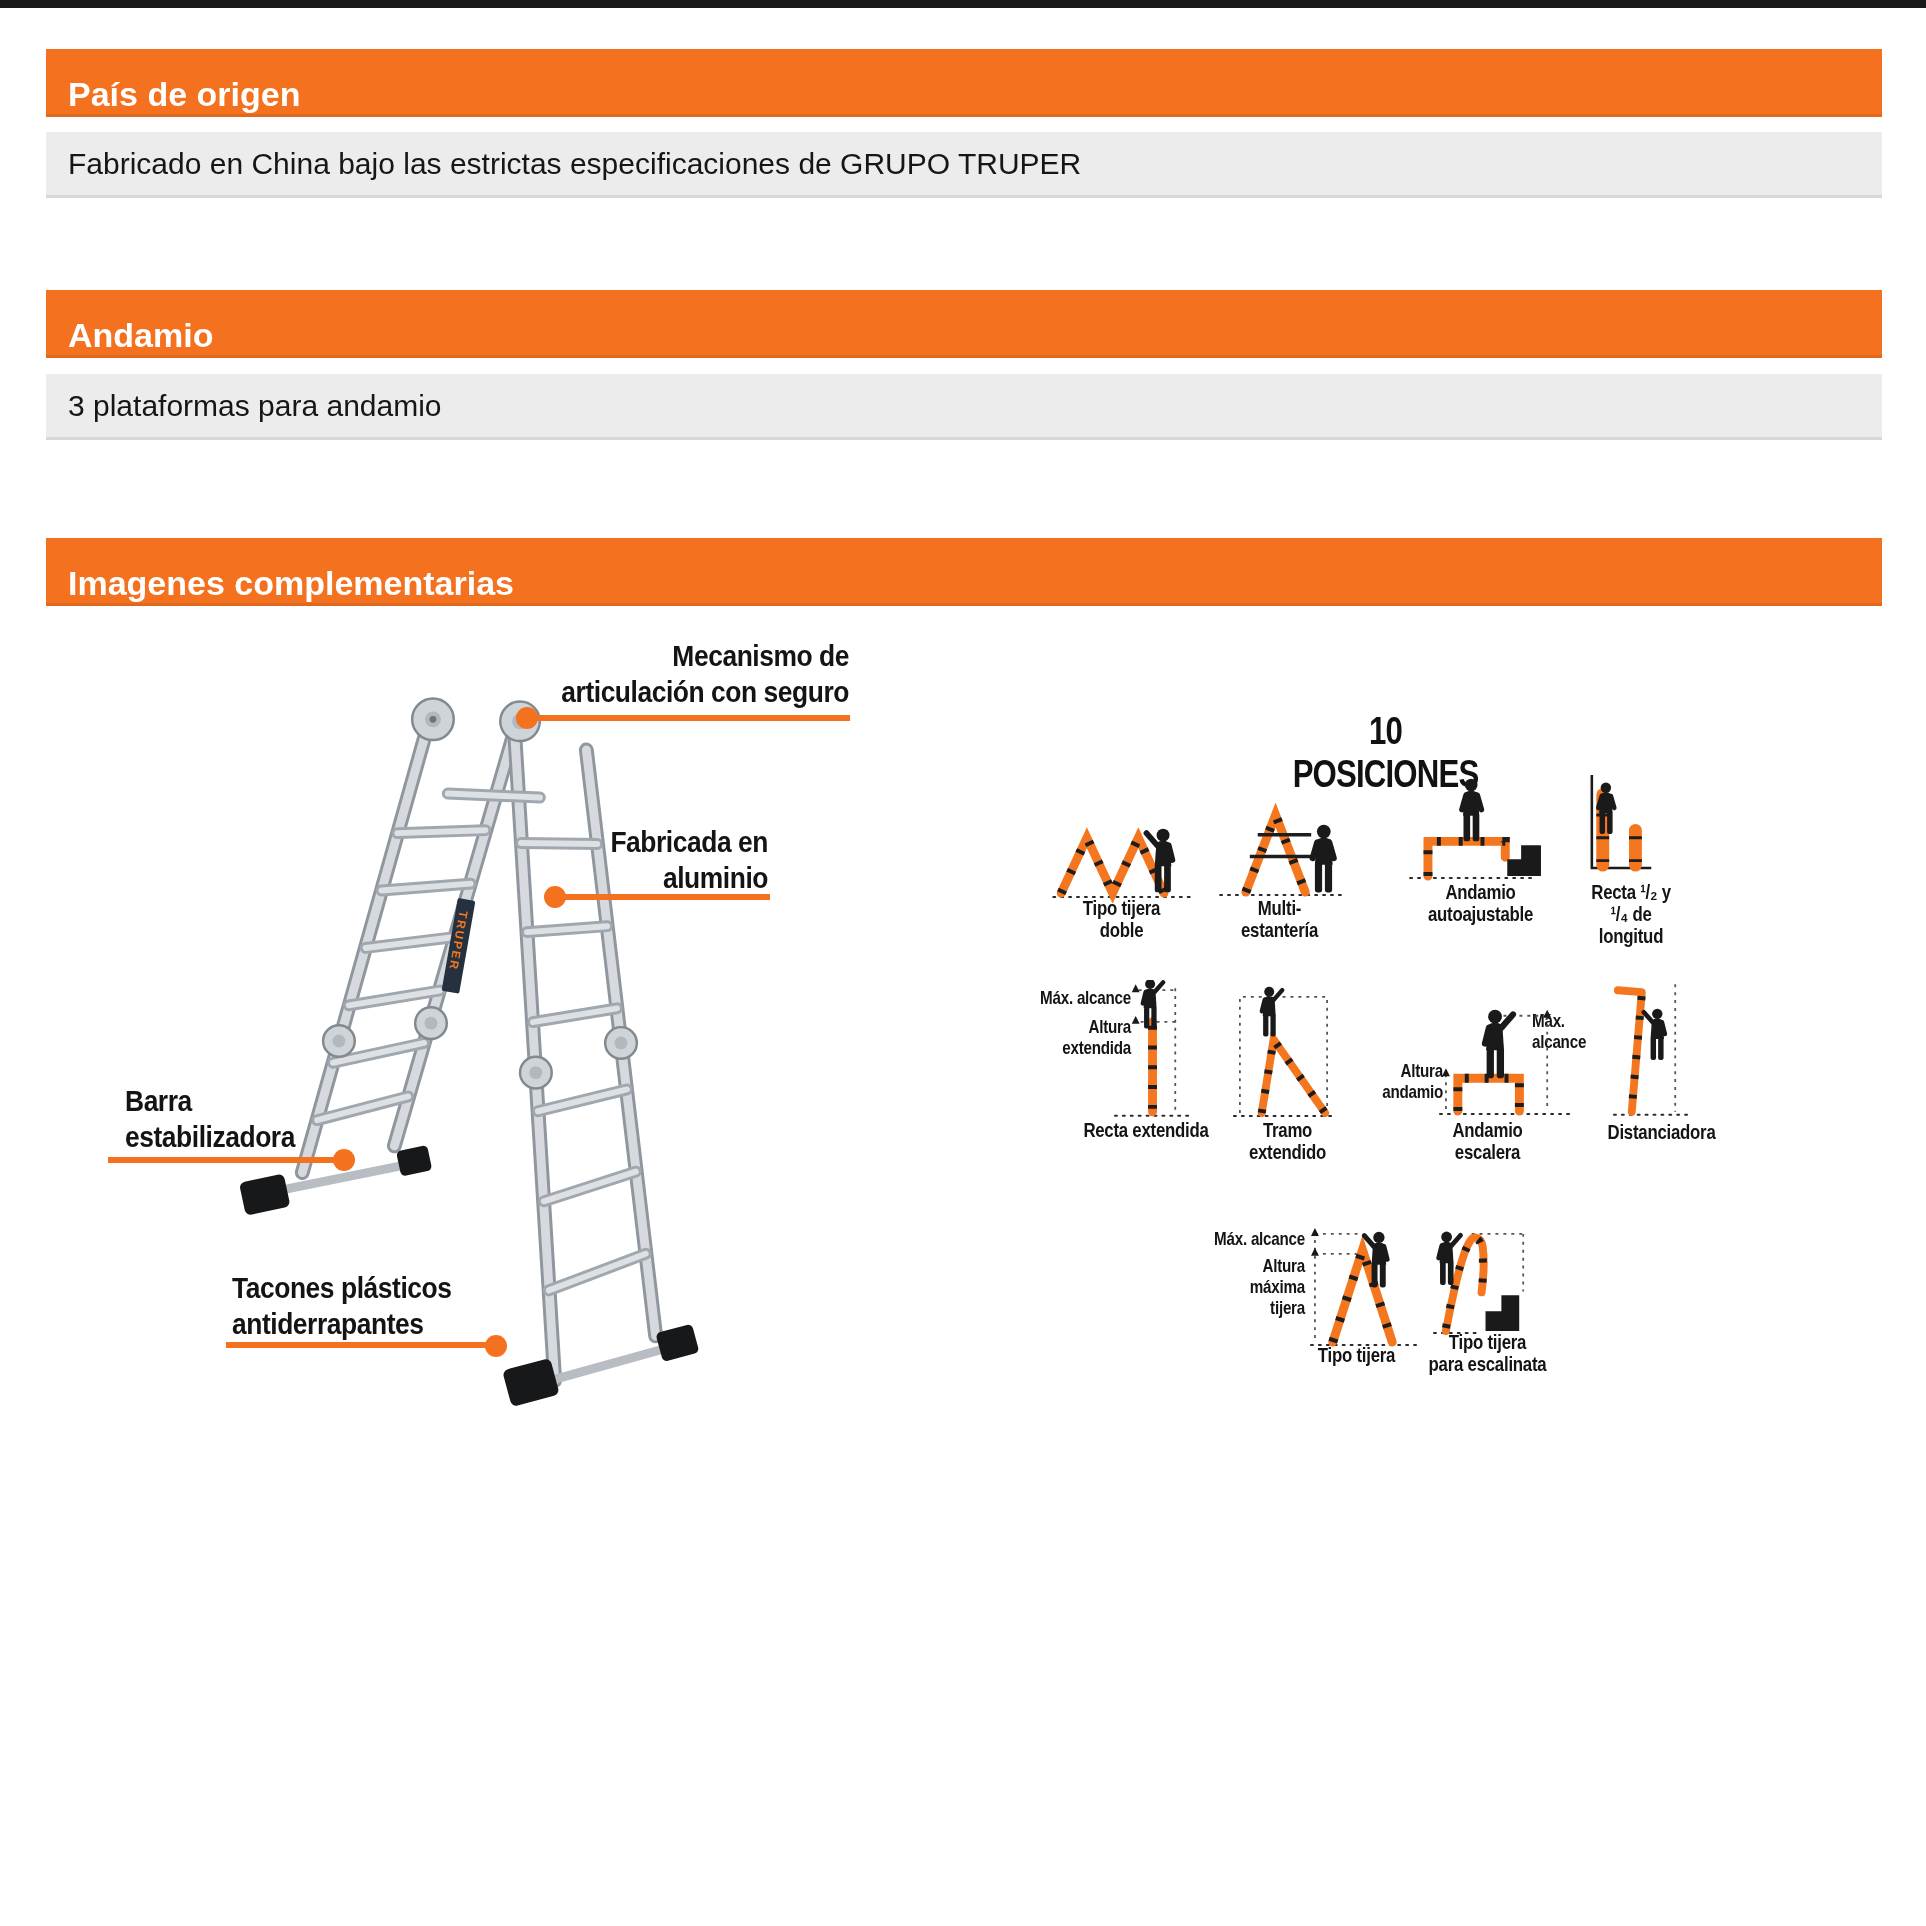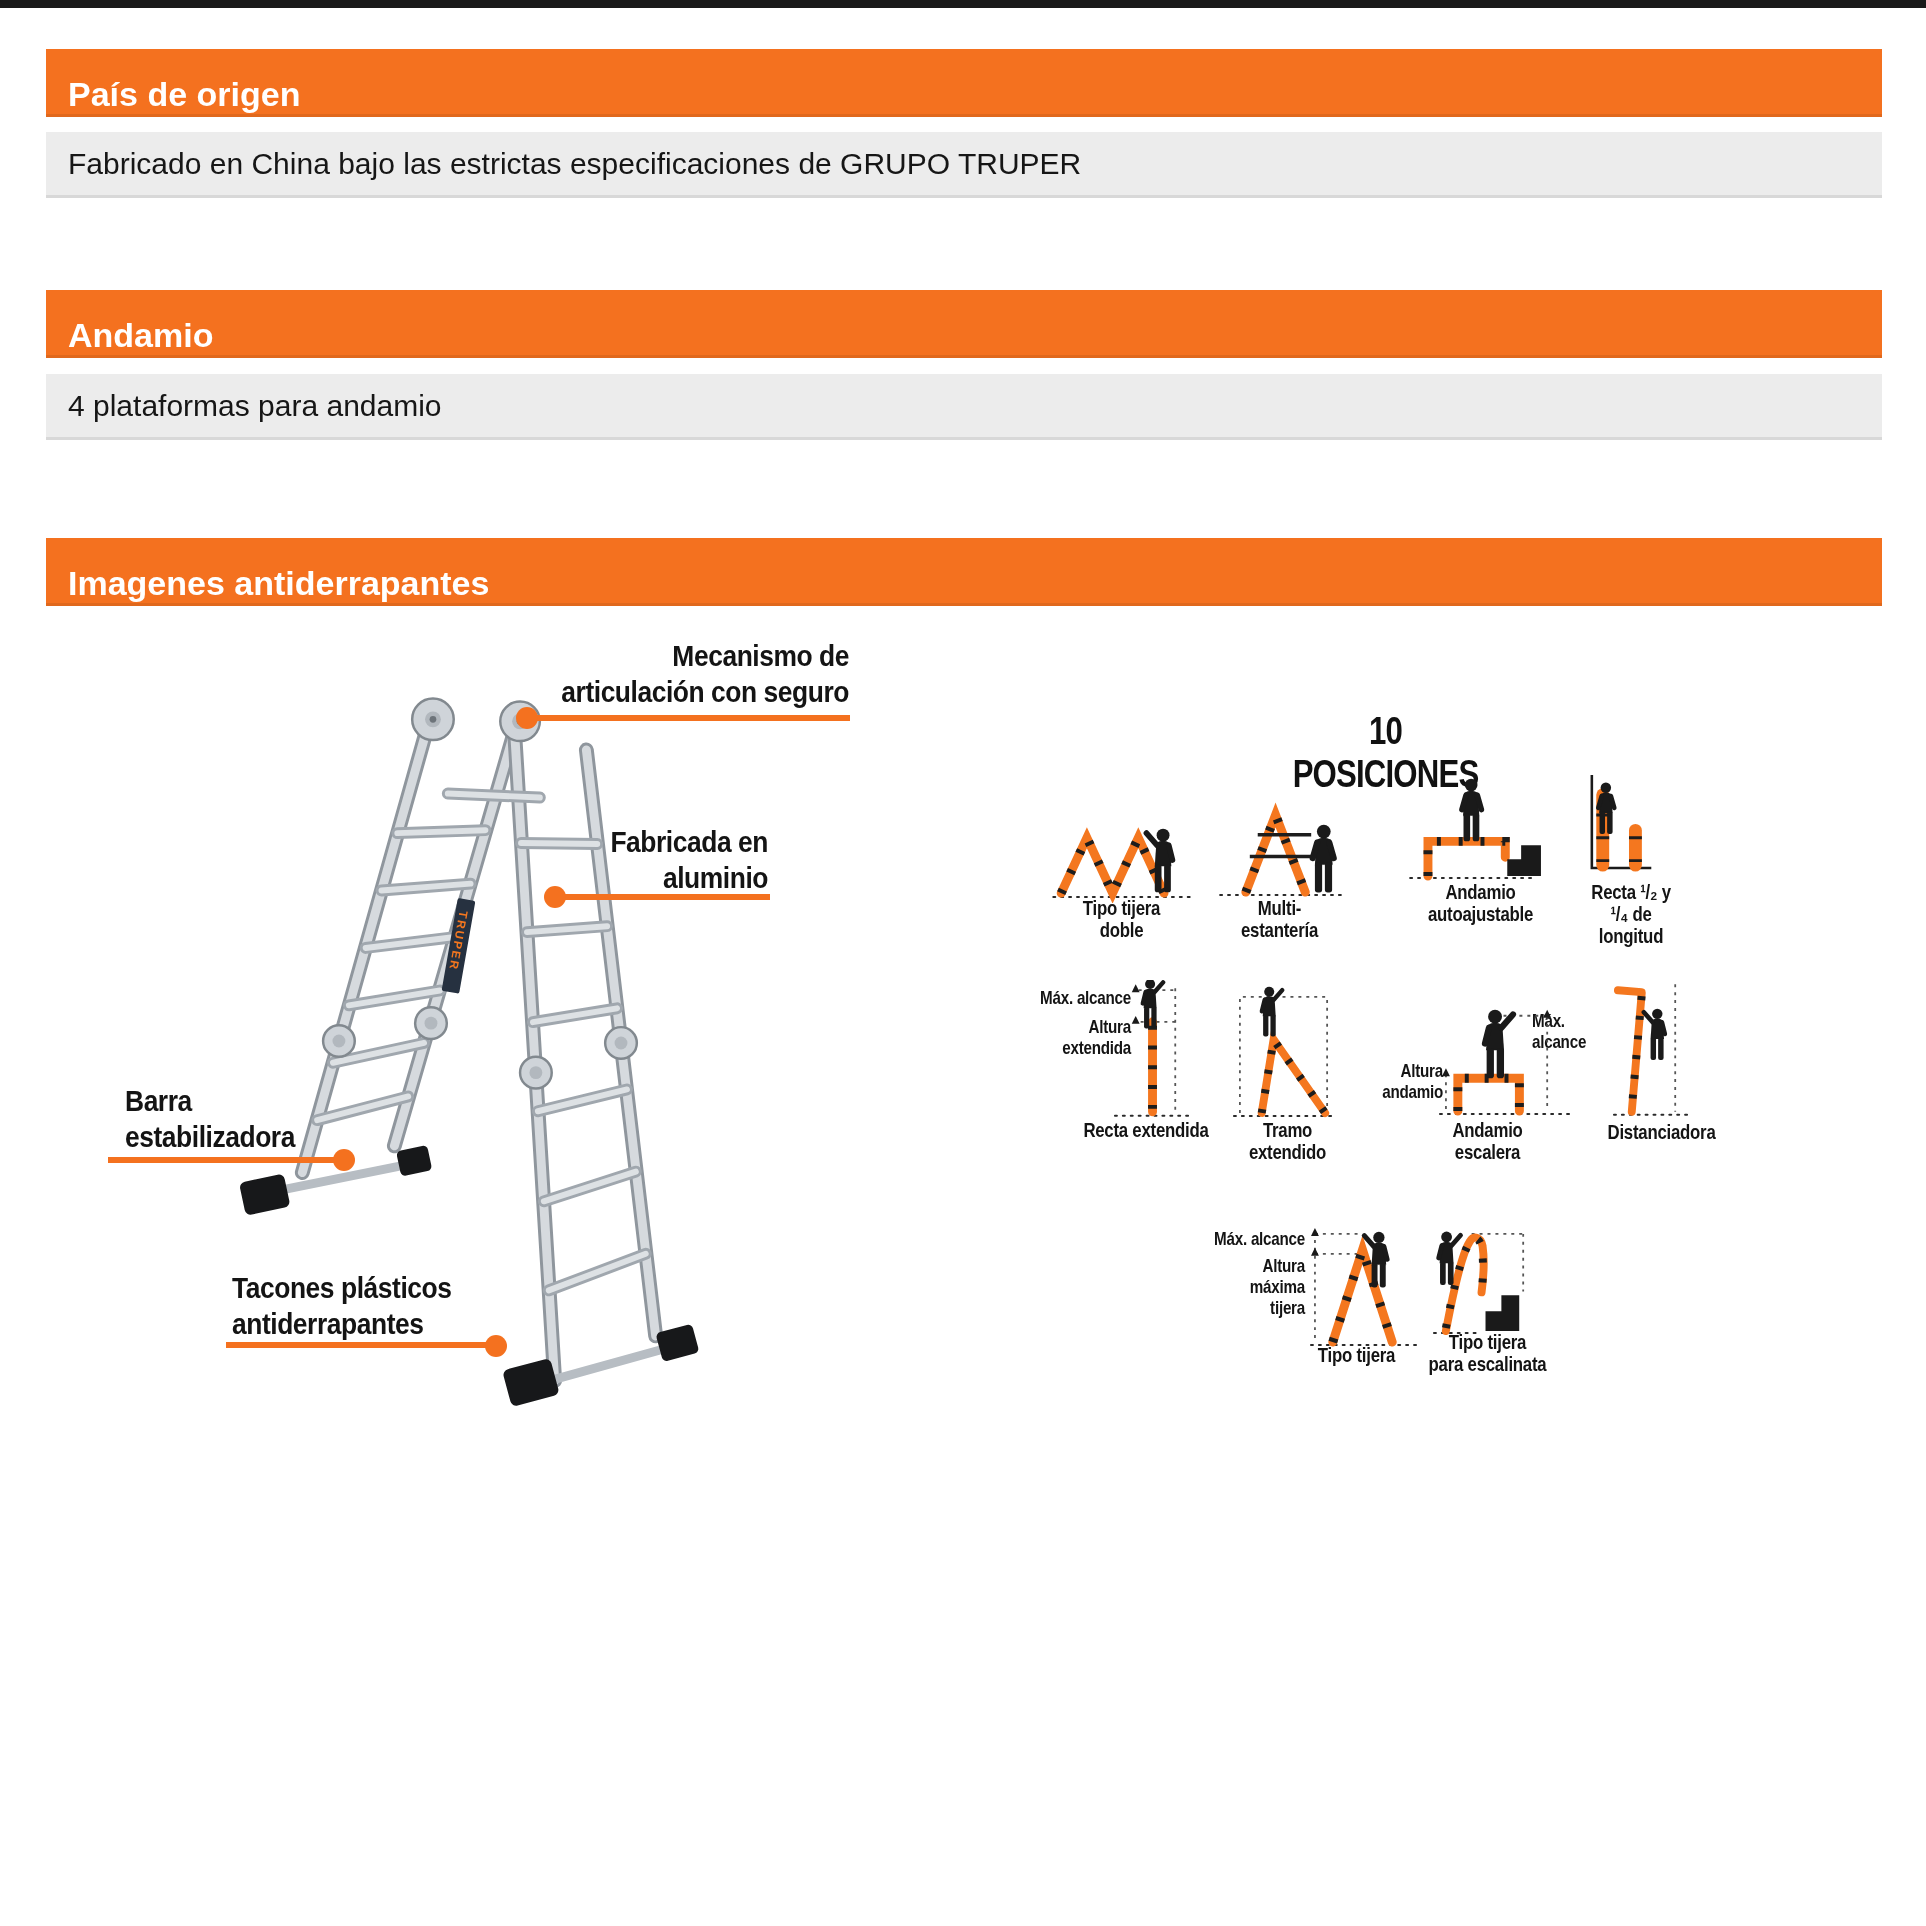--- a/index.html
+++ b/index.html
@@ -81,25 +81,25 @@
   <span>País de origen</span>
 </div>
 <div class="abs graybar bold" style="top:132px">
   <span>Fabricado en China bajo las estrictas especificaciones de GRUPO TRUPER</span>
 </div>
 
 <div class="abs band" style="top:290px">
   <span>Andamio</span>
 </div>
 <div class="abs graybar" style="top:374px">
-  <span>4 plataformas para andamio</span>
+  <span>3 plataformas para andamio</span>
 </div>
 
 <div class="abs band" style="top:538px">
-  <span>Imagenes antiderrapantes</span>
+  <span>Imagenes complementarias</span>
 </div>
 
 <svg class="abs" style="left:228px;top:653px" width="594" height="772" viewBox="0 0 600 780">
 
   <path class="railO" d="M200,80 L75,525"></path>
     <path class="railI" d="M200,80 L75,525"></path>
   <path class="railO" d="M288,84 L168,498"></path>
     <path class="railI" d="M288,84 L168,498"></path>
 
   <line class="rungO" x1="171" y1="182" x2="260" y2="179"></line>

